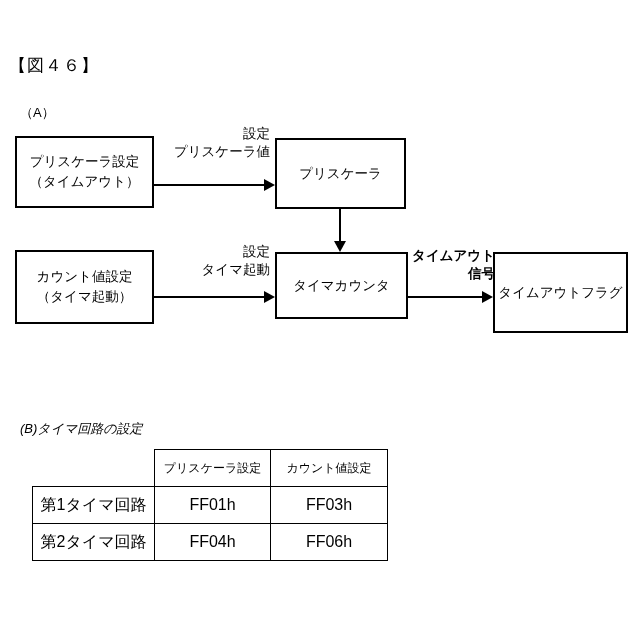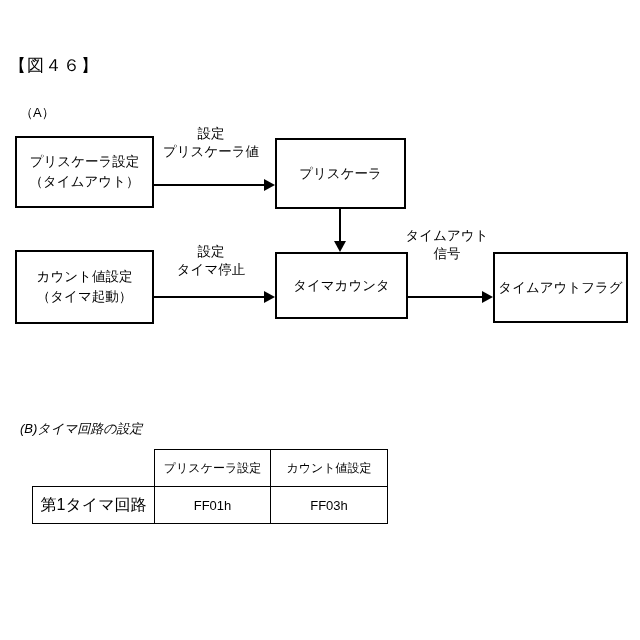--- a/index.html
+++ b/index.html
@@ -54,21 +54,21 @@
     text-align: center;
     font-size: 13.5px;
     line-height: 1.45;
   }
   .node-text { display: block; white-space: nowrap; }
 
   #node-prescaler-setting { left: 15px;  top: 124px; width: 139px; height: 72px; }
   #node-prescaler         { left: 275px; top: 126px; width: 131px; height: 71px; align-items: center; }
   #node-count-setting     { left: 15px;  top: 238px; width: 139px; height: 74px; }
   #node-timer-counter     { left: 275px; top: 240px; width: 133px; height: 67px; }
-  #node-timeout-flag      { left: 493px; top: 240px; width: 135px; height: 71px; }
+  #node-timeout-flag      { left: 493px; top: 240px; width: 135px; height: 81px; }
 
   
   .hline {
     position: absolute;
     height: 0;
     border-top: 2px solid #000000;
   }
   .vline {
     position: absolute;
     width: 0;
@@ -100,27 +100,27 @@
   #arrow3-head { left: 264px; top: 279px; }
   
   #arrow4-line { left: 408px; top: 284px; width: 76px; }
   #arrow4-head { left: 482px; top: 279px; }
 
   
   .edge-label {
     position: absolute;
     font-size: 13.5px;
     line-height: 1.35;
-    text-align: center;
+    text-align: right;
     white-space: nowrap;
   }
   .edge-label span { display: block; }
   #label-set-prescaler { left: 152px; top: 113px; width: 118px; }
   #label-set-count     { left: 152px; top: 231px; width: 118px; }
-  #label-timeout-sig   { left: 399px; top: 215px; width: 96px; }
+  #label-timeout-sig   { left: 399px; top: 235px; width: 96px; font-weight: bold; }
 
   
   .table-wrap {
     position: absolute;
     left: 32px;
     top: 437px;
     width: 355px;
   }
   table.timer-table {
     border-collapse: collapse;
@@ -135,21 +135,21 @@
     height: 36px;
     padding: 0 2px;
     background: #ffffff;
     white-space: nowrap;
   }
   table.timer-table col.c1 { width: 122px; }
   table.timer-table col.c2 { width: 116px; }
   table.timer-table col.c3 { width: 117px; }
   table.timer-table th { font-size: 12px; }
   table.timer-table .corner-cell { border-left: none; border-top: none; }
-  table.timer-table tbody td.val { font-size: 13px; text-align: center; }
+  table.timer-table tbody td.val { font-size: 16px; text-align: center; }
 </style>
 </head>
 <body>
 
 <div class="canvas">
 
   <div class="fig-title">【図４６】</div>
 
   <div class="sec-label sec-a">（A）</div>
 
@@ -197,21 +197,21 @@
   <div class="hline" id="arrow4-line"></div>
   <div class="arrowhead-right" id="arrow4-head"></div>
 
   <div class="edge-label" id="label-set-prescaler">
     <span>設定</span>
     <span>プリスケーラ値</span>
   </div>
 
   <div class="edge-label" id="label-set-count">
     <span>設定</span>
-    <span>タイマ停止</span>
+    <span>タイマ起動</span>
   </div>
 
   <div class="edge-label" id="label-timeout-sig">
     <span>タイムアウト</span>
     <span>信号</span>
   </div>
 
   <div class="sec-label sec-b">(B)タイマ回路の設定</div>
 
   <div class="table-wrap">
@@ -227,17 +227,22 @@
           <th>プリスケーラ設定</th>
           <th>カウント値設定</th>
         </tr>
       </thead>
       <tbody>
         <tr>
           <td>第1タイマ回路</td>
           <td class="val">FF01h</td>
           <td class="val">FF03h</td>
         </tr>
+        <tr>
+          <td>第2タイマ回路</td>
+          <td class="val">FF04h</td>
+          <td class="val">FF06h</td>
+        </tr>
       </tbody>
     </table>
   </div>
 
 </div>
 
 </body></html>

